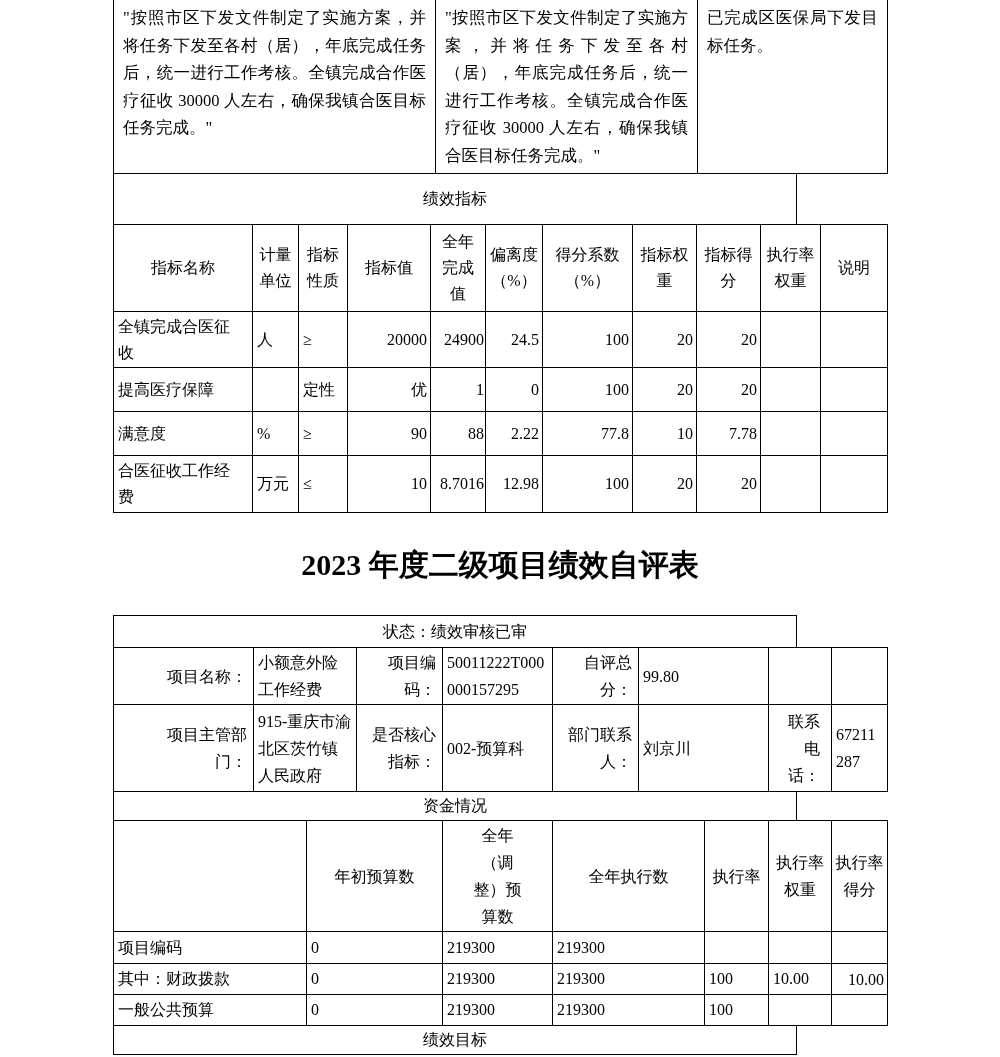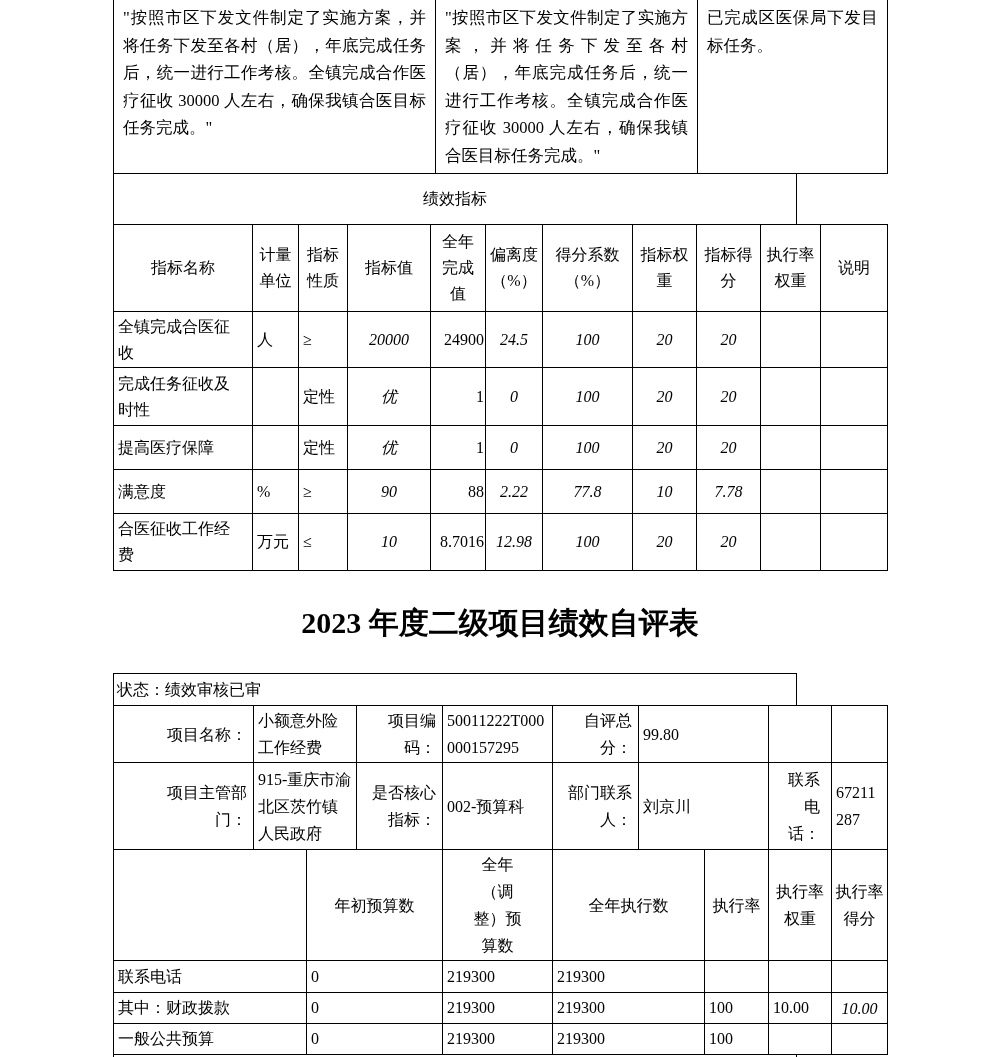--- a/index.html
+++ b/index.html
@@ -10,41 +10,41 @@
   .content > table:first-child{margin-top:0;}
   td{border:1px solid #000;font-size:16px;line-height:26px;vertical-align:middle;
      padding:1px 3px;overflow:hidden;word-wrap:break-word;}
   
   .top td{border-top:none;vertical-align:top;text-align:justify;
           padding:4px 9px;font-size:16.5px;line-height:27.5px;}
   
   .banner td{text-align:center;}
   
   .c{text-align:center;}
-  .r{text-align:center;padding-right:3px;font-style:italic;}
+  .r{text-align:right;padding-right:3px;}
   .l{text-align:left;padding-left:4px;}
   
   .ind td.hc{text-align:center;padding:1px 4px;line-height:26px;}
   .ind td.name{text-align:left;padding:1px 12px 1px 4px;}
   .ind td.tight{padding:1px 1px;text-align:right;}
   .bk{word-break:break-all;}
   
   .info td{line-height:27px;}
   .lbl{text-align:right;padding:1px 6px;}
   .lbl-dept{padding-left:38px;margin-top:27px;}
   .lbl-phone{padding:1px 11px;text-align:right;}
   .val{text-align:left;padding:1px 4px;}
   
   .fund td{line-height:27px;}
   .fund td.fh{text-align:center;padding:1px 5px;}
   .fund td.fh-adj{padding:1px 23px;}
   .fund td.fh-last{padding:1px 3px;margin-left:24px;}
   .fund td.fl{text-align:left;padding:1px 4px;line-height:28px;}
   
-  .status td{text-align:left;padding:2px 3px;line-height:27px;margin-top:30px;}
+  .status td{text-align:center;padding:2px 3px;line-height:27px;margin-top:30px;}
   
   .title{margin:34px 0 33px 0;height:36px;line-height:36px;text-align:center;
          font-size:30px;font-weight:700;font-family:"Liberation Serif","DejaVu Serif",serif;}
   
   .h172{height:172px}.h51{height:51px}.h87a{height:87px}
   .h56{height:56px}.h58{height:58px}.h44{height:44px}.h57{height:57px}
   .h32{height:32px}.h54{height:54px}.h87{height:87px}.h27{height:27px}
   .h31{height:31px}.h30{height:30px}.h29{height:29px}
 </style>
 </head>
@@ -110,33 +110,20 @@
         <td class="l">≥</td>
         <td class="r">20000</td>
         <td class="tight bk">24900</td>
         <td class="r">24.5</td>
         <td class="r">100</td>
         <td class="r">20</td>
         <td class="r">20</td>
         <td class="c"></td>
         <td class="c"></td>
       </tr>
-      <tr class="h58">
-        <td class="name">完成任务征收及时性</td>
-        <td class="l"></td>
-        <td class="l">定性</td>
-        <td class="r">优</td>
-        <td class="tight bk">1</td>
-        <td class="r">0</td>
-        <td class="r">100</td>
-        <td class="r">20</td>
-        <td class="r">20</td>
-        <td class="c"></td>
-        <td class="c"></td>
-      </tr>
       <tr class="h44">
         <td class="name">提高医疗保障</td>
         <td class="l"></td>
         <td class="l">定性</td>
         <td class="r">优</td>
         <td class="tight bk">1</td>
         <td class="r">0</td>
         <td class="r">100</td>
         <td class="r">20</td>
         <td class="r">20</td>
@@ -210,20 +197,27 @@
         <td class="lbl">是否核心指标：</td>
         <td class="val">002-预算科</td>
         <td class="lbl">部门联系人：</td>
         <td class="val">刘京川</td>
         <td class="lbl-phone">联系电话：</td>
         <td class="val bk">67211287</td>
       </tr>
     </tbody>
       </table>
 
+    <table class="banner">
+      <tbody>
+          <tr class="h27">
+        <td>资金情况</td>
+      </tr>
+    </tbody>
+      </table>
 
     <table class="fund">
       <colgroup>
         <col style="width:193px">
           <col style="width:136px">
           <col style="width:110px">
           <col style="width:152px">
         <col style="width:64px">
           <col style="width:63px">
           <col style="width:56px">
@@ -232,21 +226,21 @@
           <tr class="h57">
         <td class="fh"></td>
         <td class="fh">年初预算数</td>
         <td class="fh fh-adj">全年（调整）预算数</td>
         <td class="fh">全年执行数</td>
         <td class="fh">执行率</td>
         <td class="fh">执行率权重</td>
         <td class="fh fh-last">执行率得分</td>
       </tr>
       <tr class="h32">
-        <td class="fl">联系电话</td>
+        <td class="fl">项目编码</td>
         <td class="fl">0</td>
         <td class="fl">219300</td>
         <td class="fl">219300</td>
         <td class="fl"></td>
         <td class="fl"></td>
         <td class="r"></td>
       </tr>
       <tr class="h31">
         <td class="fl">其中：财政拨款</td>
         <td class="fl">0</td>

